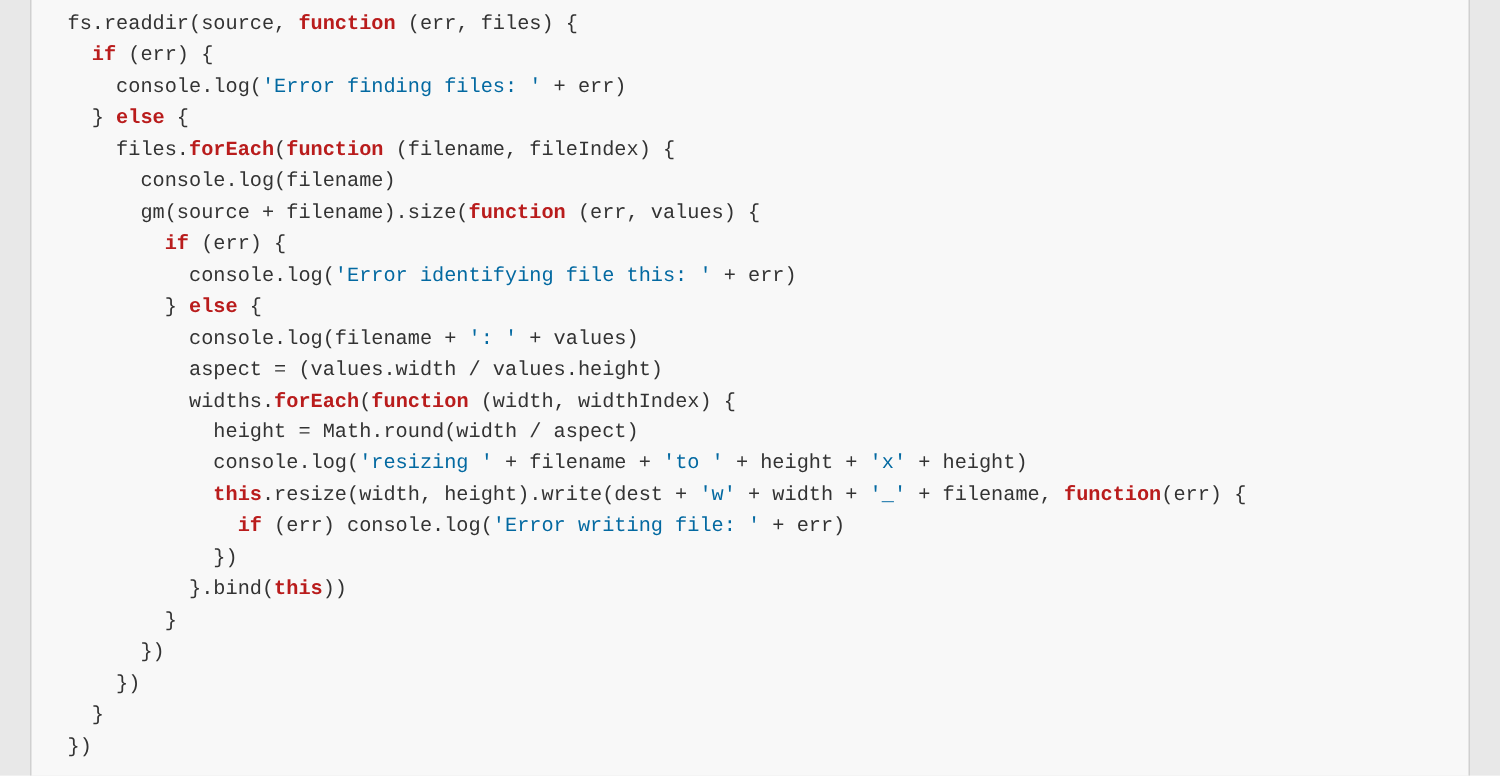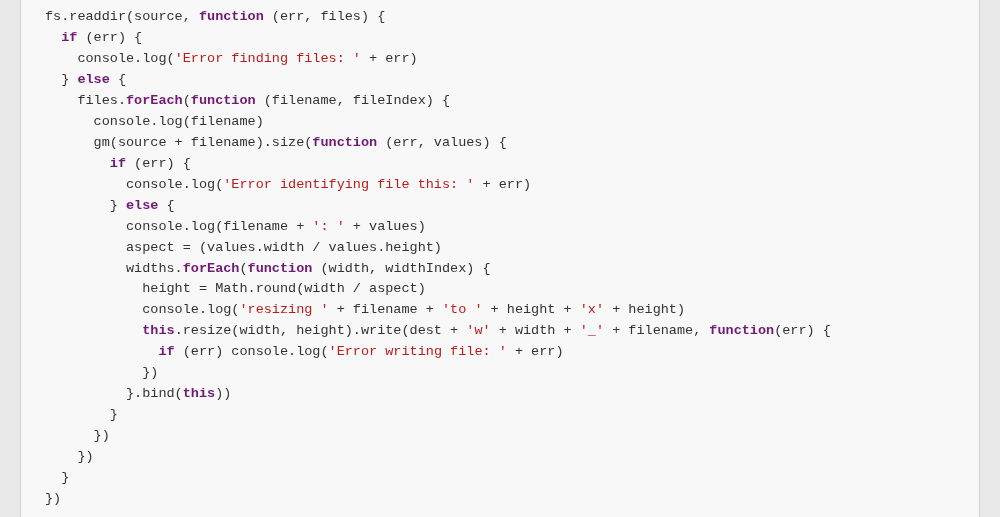--- a/index.html
+++ b/index.html
@@ -26,25 +26,25 @@
       width: 960px;
       line-height: 1.55;
       font-size: 13.5px;
     }
 
     .code-block {
       white-space: pre;
     }
 
     span.kw {
-      color: #701a75;
+      color: #b91c1c;
       font-weight: bold;
     }
     span.str {
-      color: #b91c1c;
+      color: #0369a1;
     }
     span.plain {
       color: #333333;
     }
   </style>
 </head>
 <body>
 
 <div class="code-container">
   <div class="code-block"><span class="plain">fs.readdir(source, <span class="kw">function</span> (err, files) {

